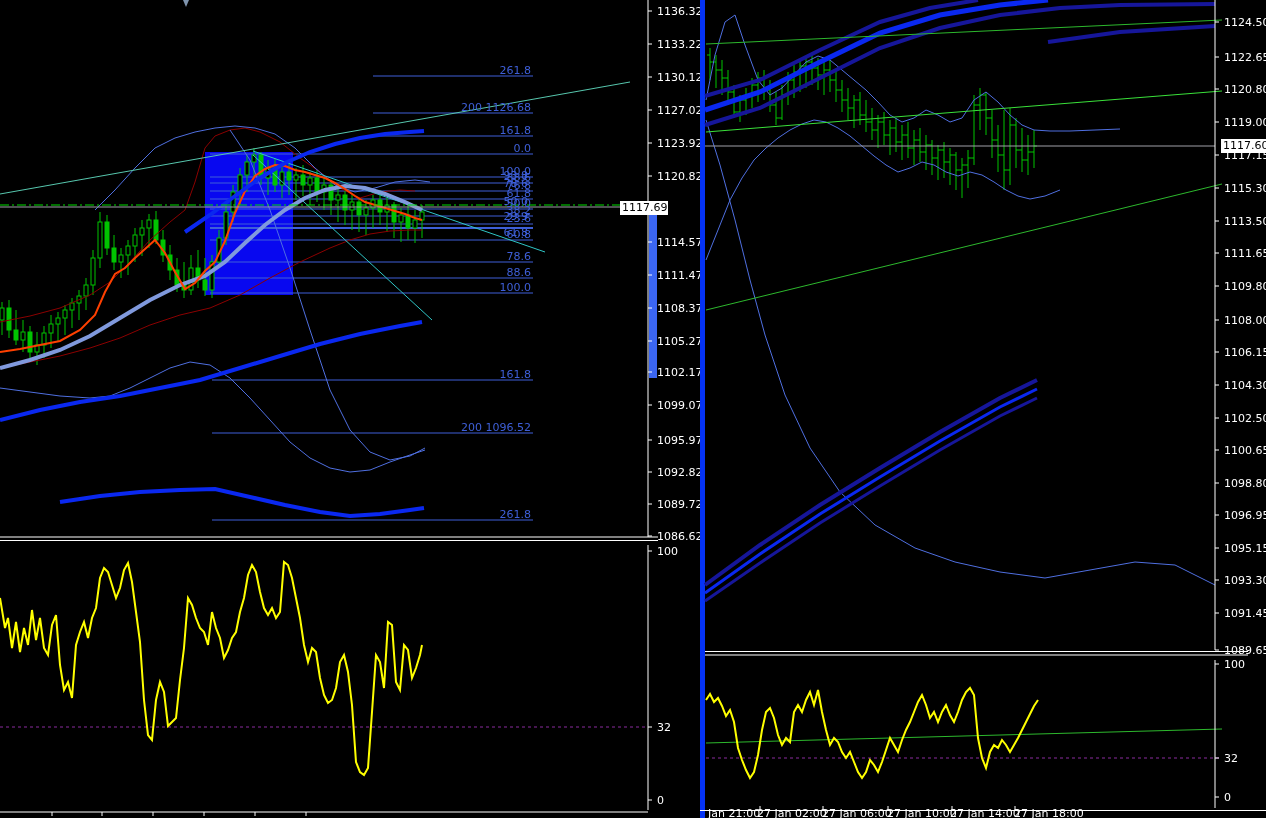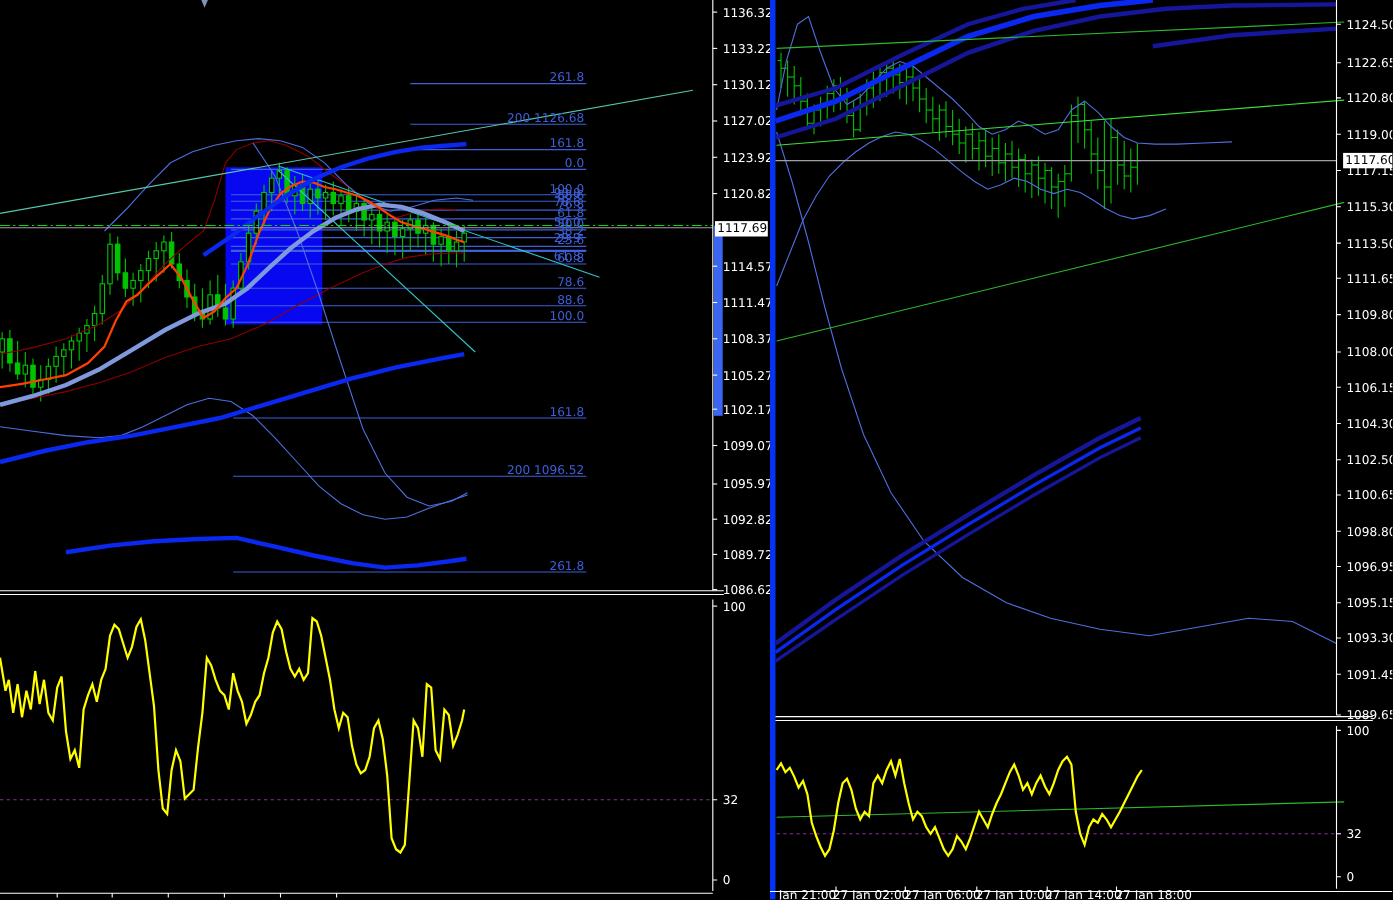--- a/index.html
+++ b/index.html
@@ -487,19 +487,19 @@
       <line x1="888" y1="806" x2="888" y2="810" stroke="#fff"></line>
       <line x1="952" y1="806" x2="952" y2="810" stroke="#fff"></line>
       <line x1="1015" y1="806" x2="1015" y2="810" stroke="#fff"></line>
       <text x="708" y="817" fill="#fff" font-size="10.5">Jan 21:00</text>
       <text x="757" y="817" fill="#fff" font-size="10.5">27 Jan 02:00</text>
       <text x="822" y="817" fill="#fff" font-size="10.5">27 Jan 06:00</text>
       <text x="887" y="817" fill="#fff" font-size="10.5">27 Jan 10:00</text>
       <text x="950" y="817" fill="#fff" font-size="10.5">27 Jan 14:00</text>
       <text x="1014" y="817" fill="#fff" font-size="10.5">27 Jan 18:00</text>
     </svg>
-  <div class="pricebox" style="left:650px;top:201px;width:44px;">
+  <div class="pricebox" style="left:620px;top:201px;width:44px;">
     <span>1117.69</span>
   </div>
   <div class="pricebox" style="left:1221px;top:139px;width:43px;">
     <span>1117.60</span>
   </div>
 </div>
 
 </body></html>

